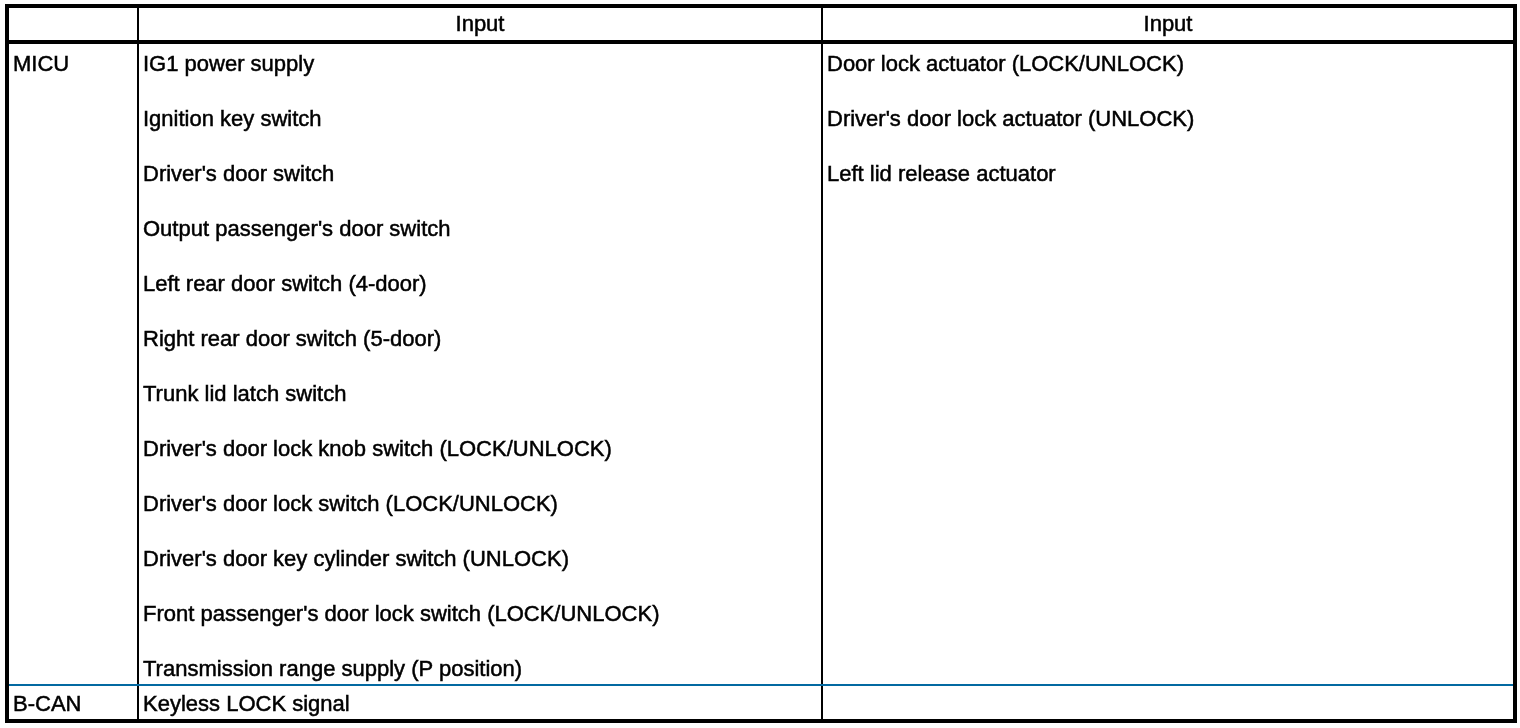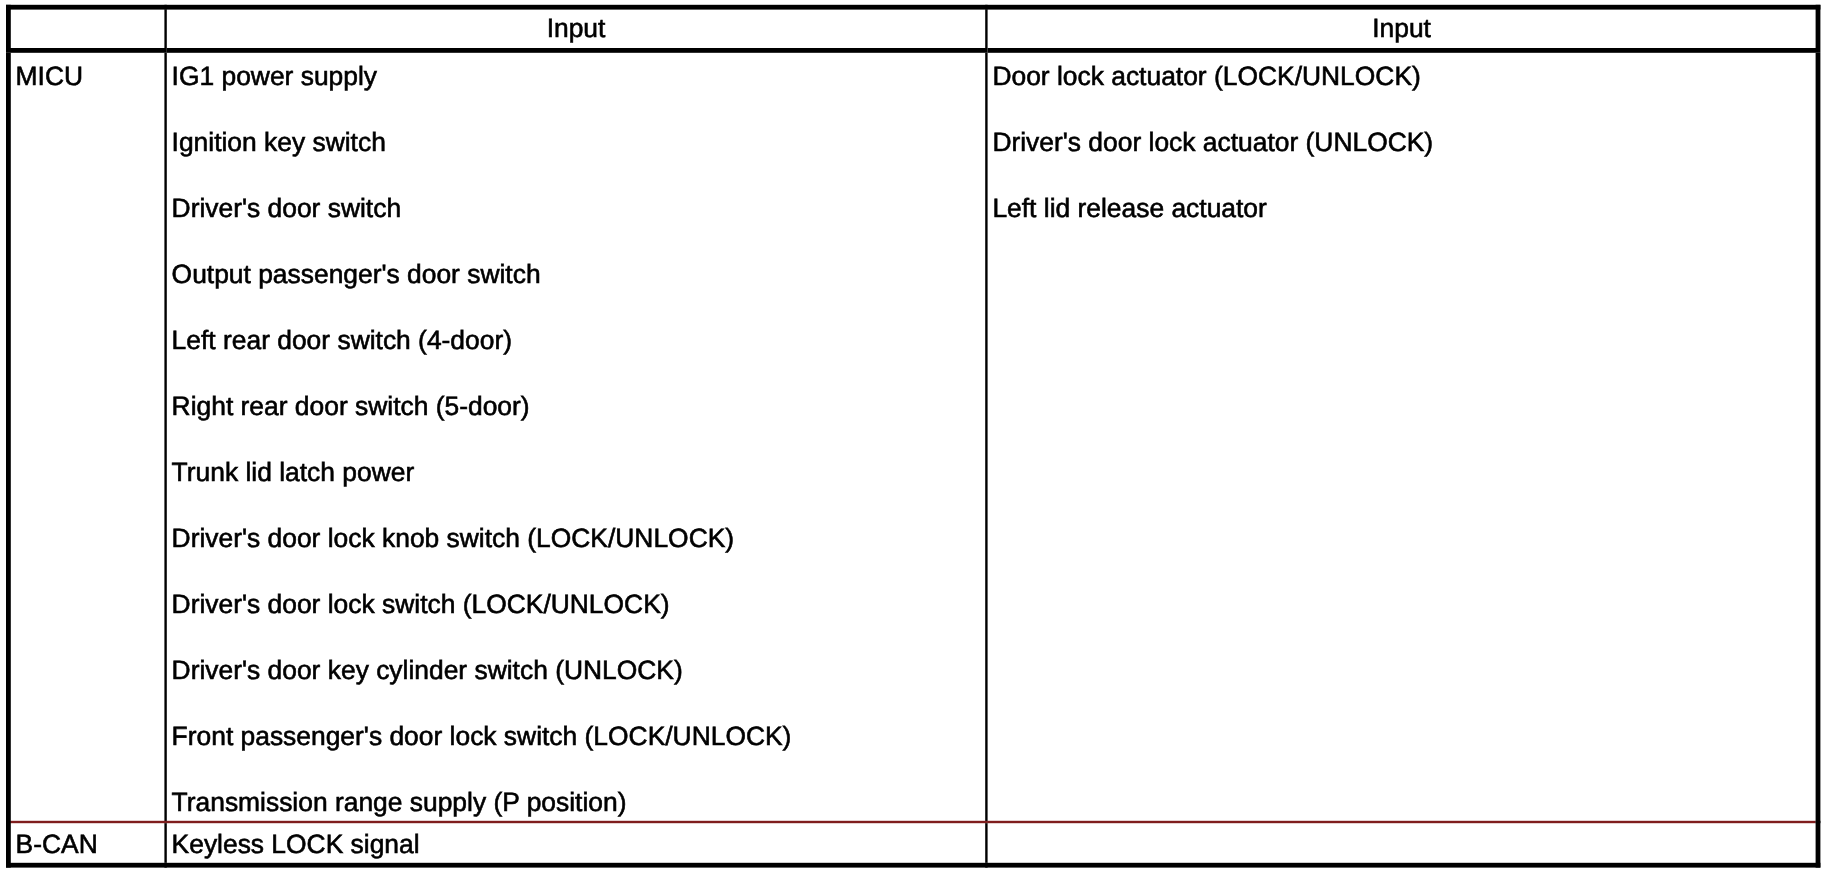--- a/index.html
+++ b/index.html
@@ -44,21 +44,21 @@
   td.cell-label,
   th.cell-input-head,
   td.cell-input {
     border-right: 2px solid #000000;
   }
   tr.body-row td {
     vertical-align: top;
     padding: 8px 4px 0 4px;
   }
   tr.row-micu { height: 643px; }
-  tr.row-micu td { border-bottom: 2px solid #7f1d1d; }
+  tr.row-micu td { border-bottom: 2px solid #0369a1; }
   tr.row-bcan { height: 36px; }
   tr.row-bcan td { padding-top: 6px; }
 
   .io-item {
     height: 55px;
     line-height: 23px;
     white-space: nowrap;
     overflow: visible;
   }
   .io-item:last-child { height: auto; }
@@ -87,21 +87,21 @@
       <td class="cell-label">
         <div class="row-label">MICU</div>
       </td>
       <td class="cell-input">
         <div class="io-item">IG1 power supply</div>
         <div class="io-item">Ignition key switch</div>
         <div class="io-item">Driver's door switch</div>
         <div class="io-item">Output passenger's door switch</div>
         <div class="io-item">Left rear door switch (4-door)</div>
         <div class="io-item">Right rear door switch (5-door)</div>
-        <div class="io-item">Trunk lid latch power</div>
+        <div class="io-item">Trunk lid latch switch</div>
         <div class="io-item">Driver's door lock knob switch (LOCK/UNLOCK)</div>
         <div class="io-item">Driver's door lock switch (LOCK/UNLOCK)</div>
         <div class="io-item">Driver's door key cylinder switch (UNLOCK)</div>
         <div class="io-item">Front passenger's door lock switch (LOCK/UNLOCK)</div>
         <div class="io-item">Transmission range supply (P position)</div>
       </td>
       <td>
         <div class="io-item">Door lock actuator (LOCK/UNLOCK)</div>
         <div class="io-item">Driver's door lock actuator (UNLOCK)</div>
         <div class="io-item">Left lid release actuator</div>

